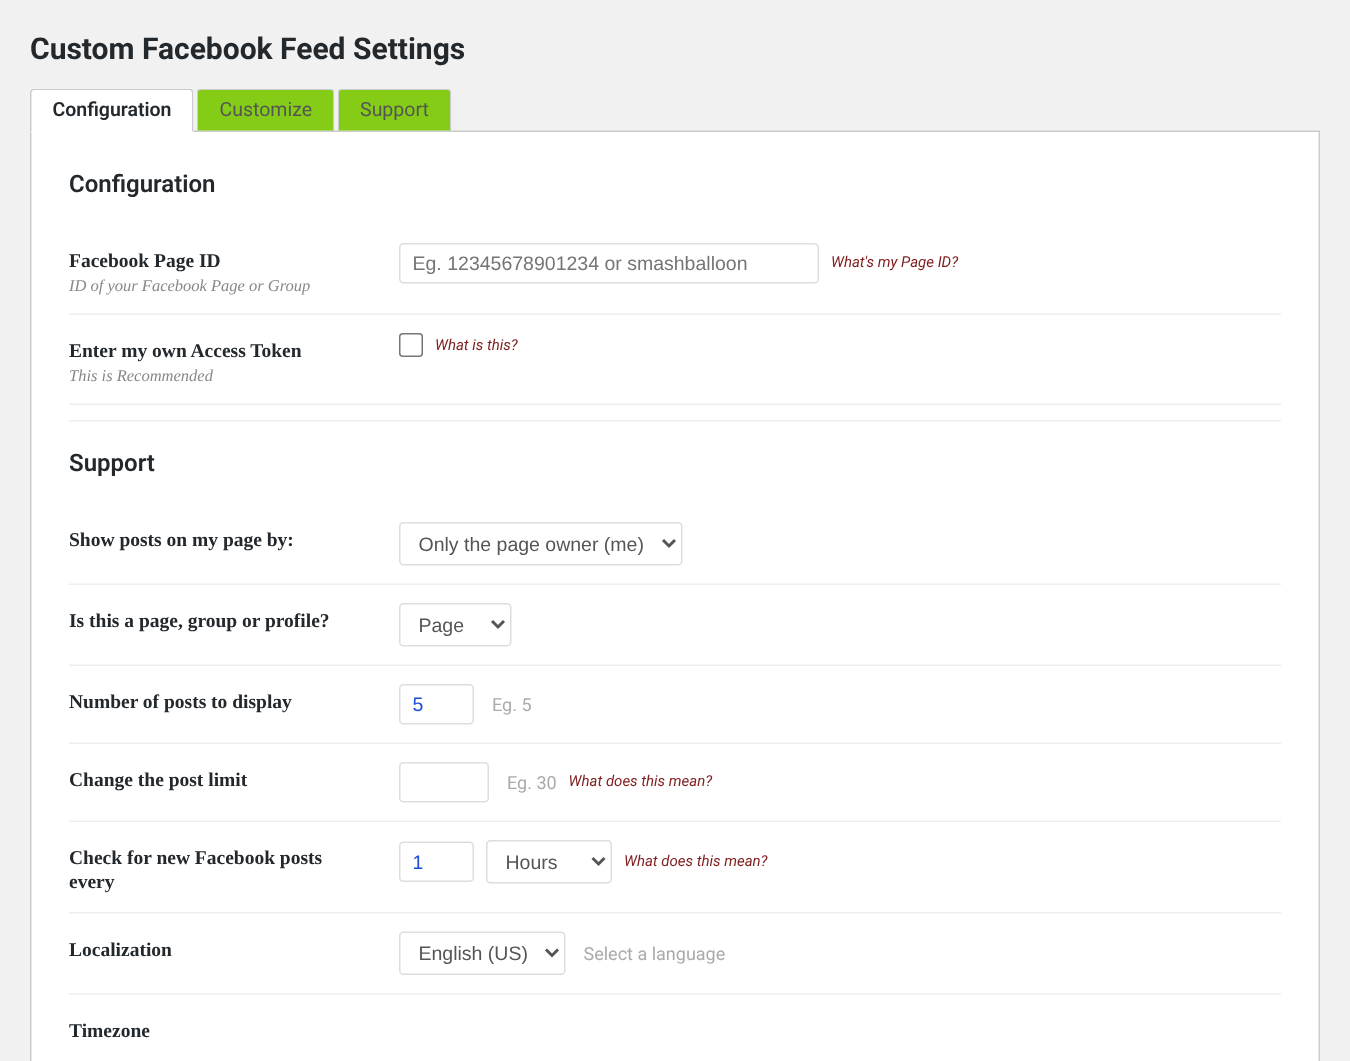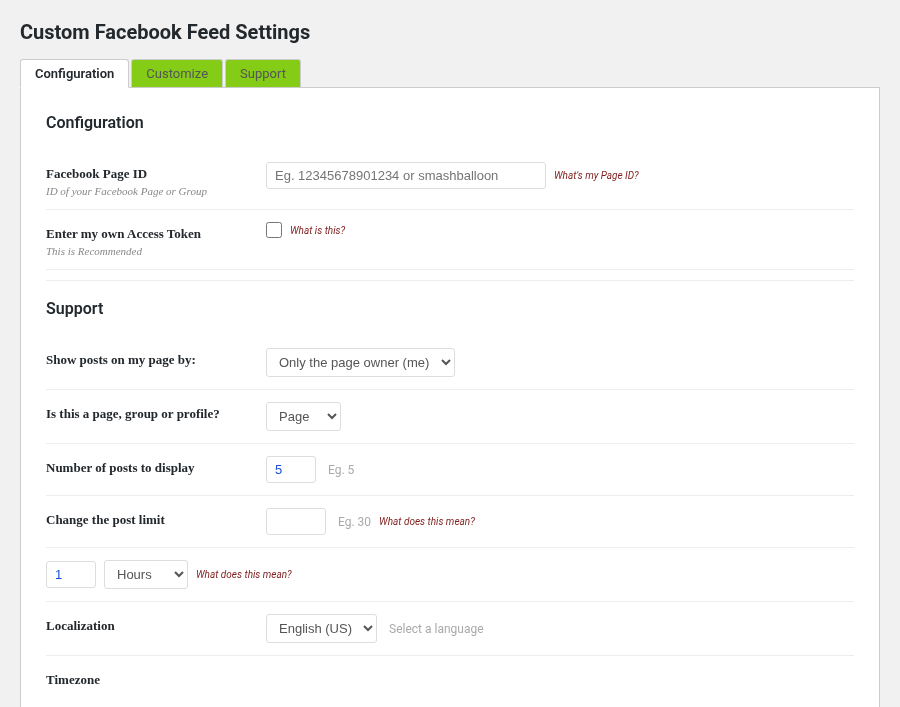--- a/index.html
+++ b/index.html
@@ -232,20 +232,23 @@
         <div class="form-label">Change the post limit</div>
       </div>
       <div class="form-control-col">
         <input type="text" class="post-limit-input" value="" style="">
         <span class="hint-text">Eg. 30</span>
         <a class="link">What does this mean?</a>
       </div>
     </div>
 
     <div class="form-row">
+      <div class="form-label-col">
+        <div class="form-label">Check for new Facebook posts every</div>
+      </div>
       <div class="form-control-col">
         <input type="text" class="cache-input" value="1" style="">
         <select>
           <option>Minutes</option>
           <option selected="">Hours</option>
           <option>Days</option>
         </select>
         <a class="link">What does this mean?</a>
       </div>
     </div>

